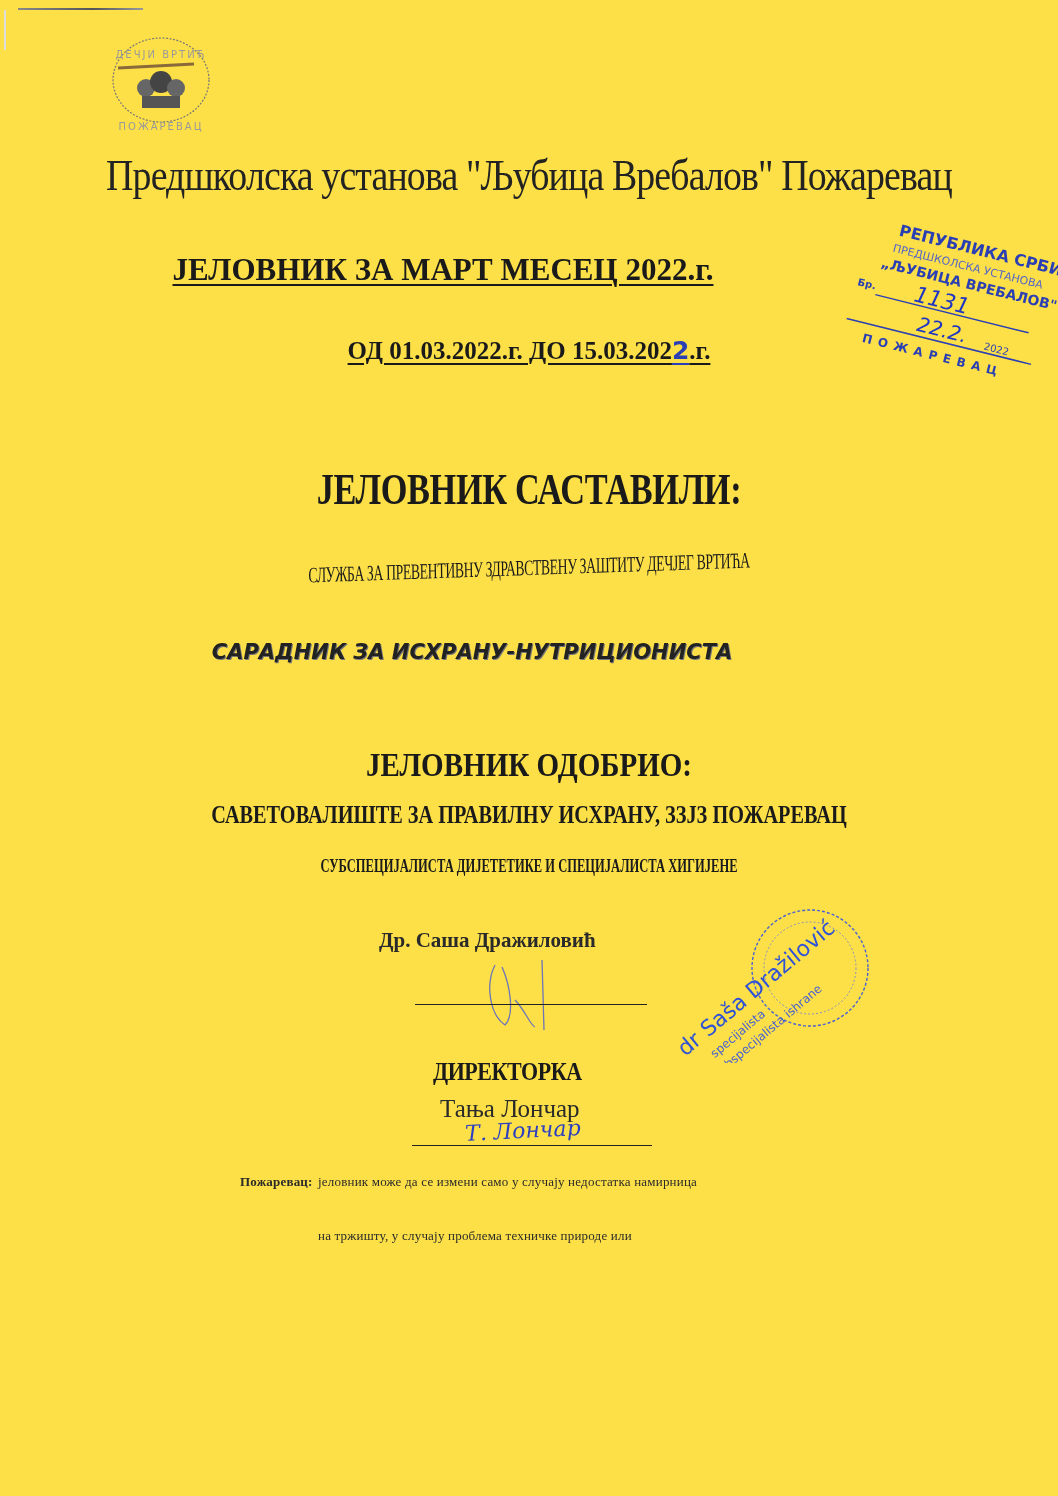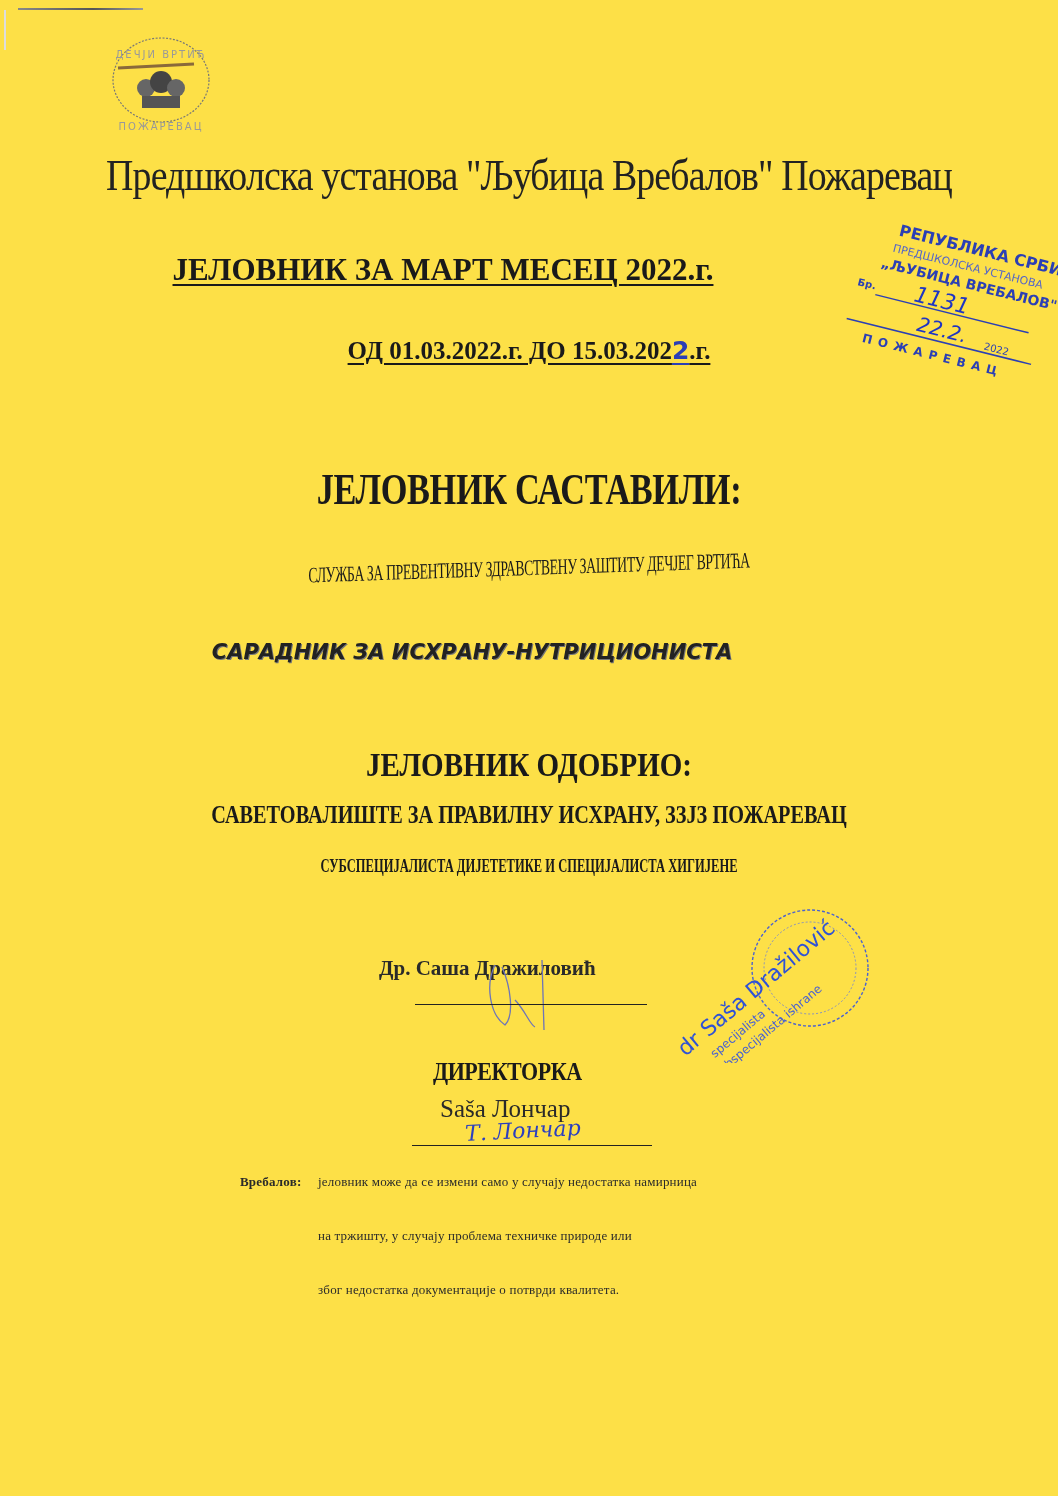--- a/index.html
+++ b/index.html
@@ -125,21 +125,20 @@
       font-size: 19px;
       font-weight: bold;
       transform: scaleX(0.66);
       transform-origin: center;
     }
     .doctor-name {
       left: 379px; top: 928px;
       font-size: 21px;
       font-weight: bold;
       color: #2a2a2a;
-      margin-top: 28px;
     }
     .sig-line-1 {
       left: 415px; top: 1004px;
       width: 232px; height: 1px;
       background: #222;
     }
     .doctor-signature {
       left: 480px; top: 955px;
       width: 90px; height: 80px;
     }
@@ -268,23 +267,22 @@
       <circle cx="160" cy="80" r="46" fill="none" stroke="#6a7edb" stroke-width="0.8" stroke-dasharray="2 2"></circle>
       <g transform="rotate(-40 90 110)" fill="#2f52d6" font-family="DejaVu Sans, sans-serif">
         <text x="10" y="120" font-size="22">dr Saša Dražilović</text>
         <text x="32" y="140" font-size="12" fill="#4a62d0">specijalista</text>
         <text x="22" y="157" font-size="12" fill="#4a62d0">subspecijalista ishrane</text>
       </g>
     </svg>
   </div>
 
   <div class="abs director-title">ДИРЕКТОРКА</div>
-  <div class="abs director-name">Saša Лончар</div>
+  <div class="abs director-name">Тања Лончар</div>
   <div class="abs director-signature">Т. Лончар</div>
   <div class="abs sig-line-2"></div>
 
   <div class="abs note">
-    <span class="label">Вребалов:</span><span>јеловник може да се измени само у случају недостатка намирница</span>
+    <span class="label">Пожаревац:</span><span>јеловник може да се измени само у случају недостатка намирница</span>
     <span class="indent">на тржишту, у случају проблема техничке природе или</span>
-    <span class="indent">због недостатка документације о потврди квалитета.</span>
   </div>
 
 </div>
 
 </body></html>

